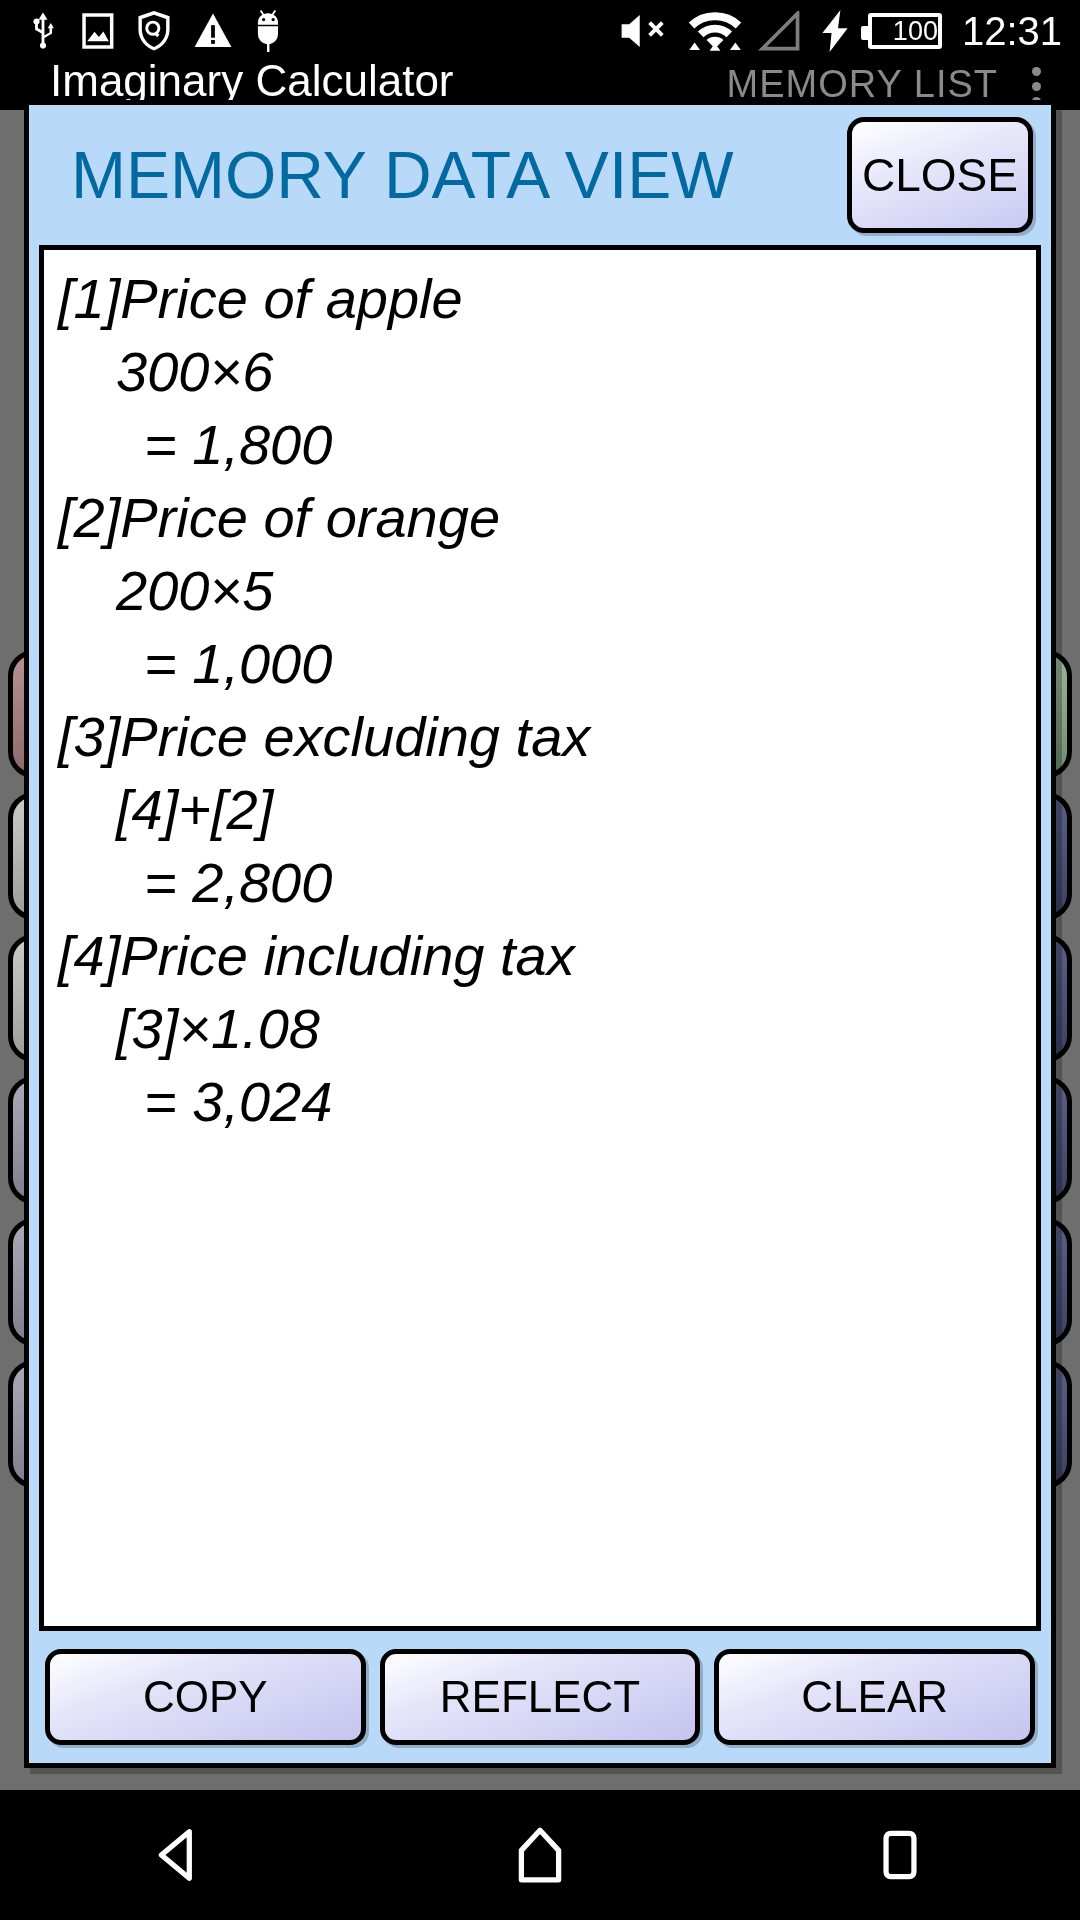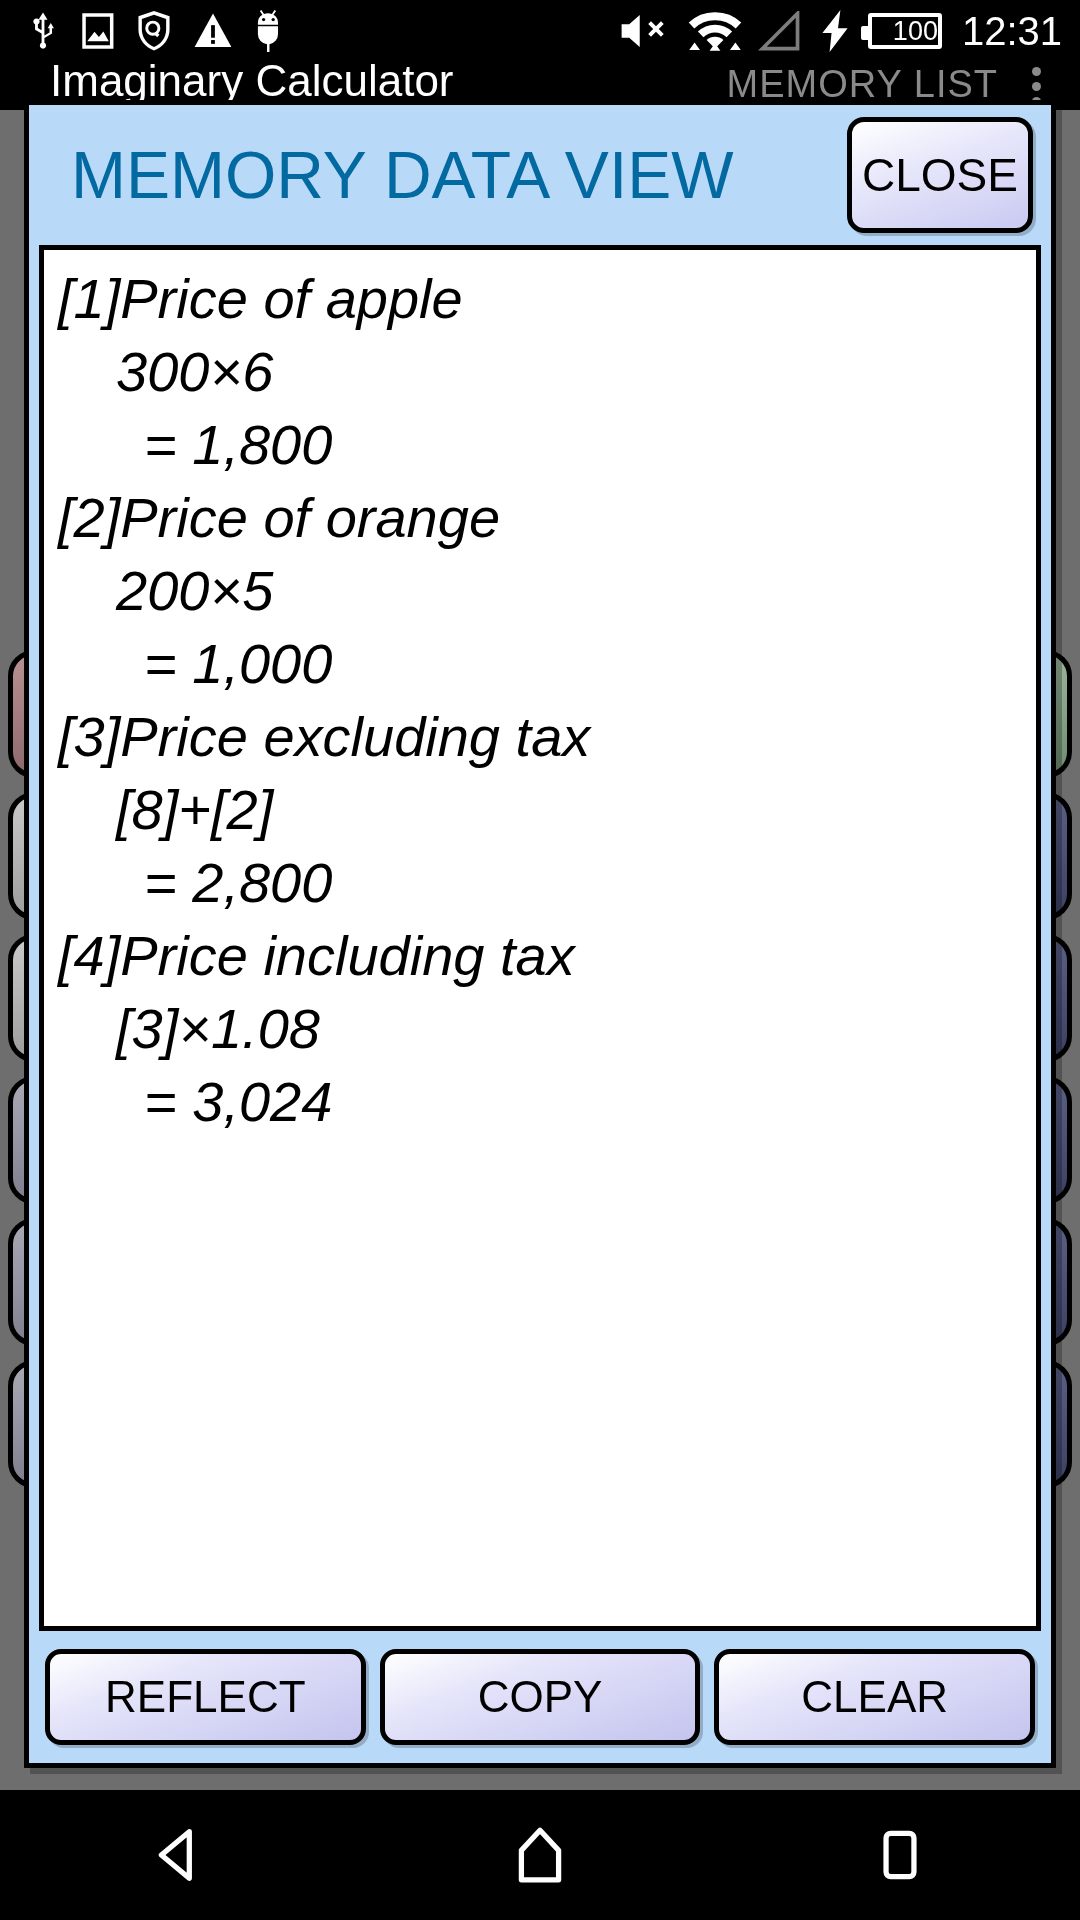--- a/index.html
+++ b/index.html
@@ -327,38 +327,38 @@
     </div>
 
     <div class="mem-entry">
       <div class="mem-label">[2]Price of orange</div>
       <div class="mem-expr">200×5</div>
       <div class="mem-result">= 1,000</div>
     </div>
 
     <div class="mem-entry">
       <div class="mem-label">[3]Price excluding tax</div>
-      <div class="mem-expr">[8]+[2]</div>
+      <div class="mem-expr">[4]+[2]</div>
       <div class="mem-result">= 2,800</div>
     </div>
 
     <div class="mem-entry">
       <div class="mem-label">[4]Price including tax</div>
       <div class="mem-expr">[3]×1.08</div>
       <div class="mem-result">= 3,024</div>
     </div>
 
   </div>
 
   <div class="dlg-footer">
     <div class="act-btn">
+      <span>COPY</span>
+    </div>
+    <div class="act-btn">
       <span>REFLECT</span>
-    </div>
-    <div class="act-btn">
-      <span>COPY</span>
     </div>
     <div class="act-btn">
       <span>CLEAR</span>
     </div>
   </div>
 
 </div>
 
 <div class="statusbar">
   <div class="sb-left">

